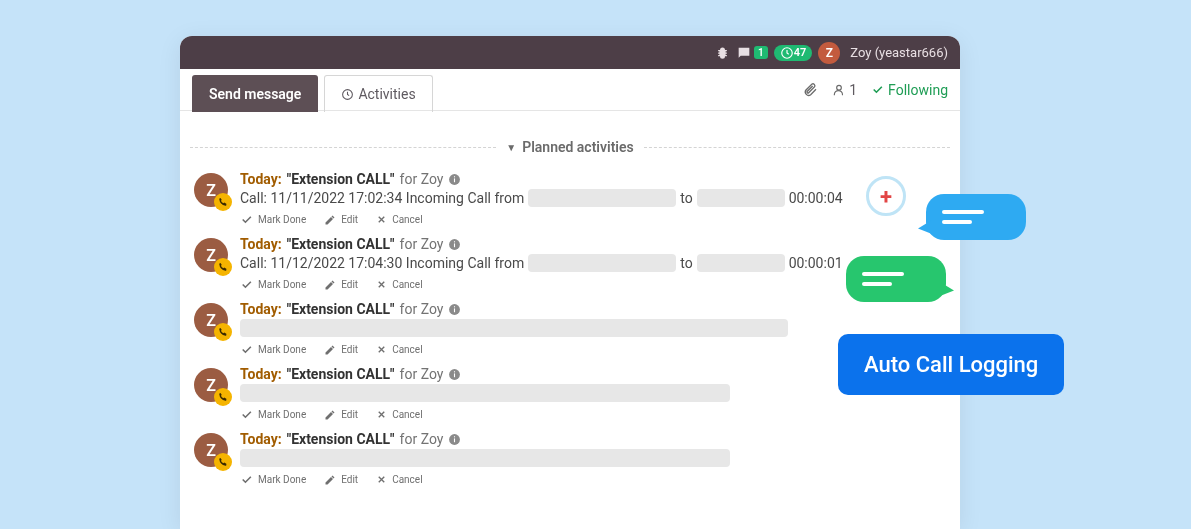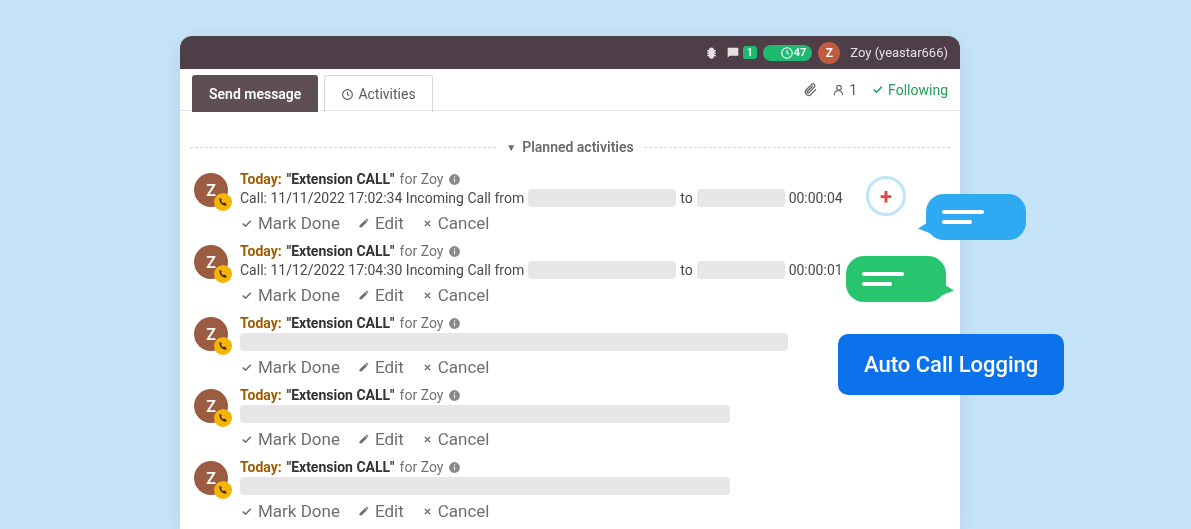--- a/index.html
+++ b/index.html
@@ -1,21 +1,21 @@
 <!DOCTYPE html>
 <html><head>
 <meta charset="utf-8">
 <style>
 *{margin:0;padding:0;box-sizing:border-box;font-family:-apple-system,BlinkMacSystemFont,"Segoe UI",Roboto,sans-serif}
 body{background:#c5e3f9;width:1191px;height:529px;position:relative;overflow:hidden}
 .app-window{position:absolute;left:180px;top:36px;width:780px;height:493px;background:#fff;border-radius:12px 12px 0 0;box-shadow:0 4px 24px rgba(0,0,0,.08);overflow:hidden}
 .topbar{height:33px;background:#4d3e47;display:flex;align-items:center;justify-content:flex-end;padding:0 12px;gap:6px;color:#e8dfe3;font-size:13px}
 .tb-icon{display:inline-flex;align-items:center;position:relative}
 .badge{background:#1fba72;color:#fff;font-size:10px;font-weight:600;padding:1px 4px;border-radius:3px;margin-left:2px}
-.clock-badge{display:inline-flex;align-items:center;background:#1fba72;border-radius:10px;padding:1px 6px 1px 17px;color:#fff;font-size:11px;font-weight:600}
+.clock-badge{display:inline-flex;align-items:center;background:#1fba72;border-radius:10px;padding:1px 6px 1px 6px;color:#fff;font-size:11px;font-weight:600}
 .avatar-sm{width:22px;height:22px;border-radius:50%;background:#c35b3e;color:#fff;display:inline-flex;align-items:center;justify-content:center;font-size:12px;font-weight:600;margin-right:4px}
 .user-label{font-size:13px}
 .tabbar{height:42px;border-bottom:1px solid #e5e5e5;display:flex;align-items:stretch;padding:0 12px 0 0}
 .tab-btn{padding:18px 16px;display:flex;align-items:center;font-size:14px;border:1px solid transparent;border-bottom:none;margin-top:6px;color:#5f5a60;cursor:pointer}
 .tab-btn.primary{background:#5d4f55;color:#fff;font-weight:600;border-radius:3px 3px 0 0;margin-left:12px}
 .tab-btn.bordered{border:1px solid #d6d6d6;border-bottom:none;margin-left:6px;border-radius:3px 3px 0 0}
 .tab-spacer{flex:1}
 .right-meta{display:flex;align-items:center;gap:14px;font-size:14px;color:#5f5a60}
 .following{color:#1f9d55;font-weight:400;display:flex;align-items:center;gap:4px}
 .section-head{display:flex;align-items:center;justify-content:center;padding:28px 0 8px;color:#6b6b6b;font-size:14px;font-weight:600;position:relative}
@@ -26,21 +26,21 @@
 .avatar .sub{position:absolute;right:-4px;bottom:-4px;width:18px;height:18px;border-radius:50%;background:#f5b400;display:flex;align-items:center;justify-content:center}
 .avatar .sub svg{width:10px;height:10px}
 .act-body{flex:1;font-size:14px;color:#3c3a3a}
 .line1{display:flex;align-items:center;gap:5px;flex-wrap:wrap}
 .today{color:#a15c00;font-weight:700}
 .quoted{font-weight:700;color:#323232}
 .forlbl{color:#737373}
 .info{color:#8a8a8a;font-size:13px}
 .line2{display:flex;align-items:center;gap:4px;margin-top:2px;flex-wrap:wrap;color:#4a4a4a}
 .redact{display:inline-block;height:18px;background:#e7e7e7;border-radius:4px}
-.actions{display:flex;gap:18px;margin-top:6px;color:#6f6f6f;font-size:17px}
+.actions{display:flex;gap:18px;margin-top:6px;color:#6f6f6f;font-size:10px}
 .actions span{display:inline-flex;align-items:center;gap:5px;cursor:pointer}
 .callout{position:absolute;left:838px;top:334px;background:#0b72ec;color:#fff;font-size:22px;font-weight:500;padding:18px 26px;border-radius:10px}
 .deco{position:absolute;left:846px;top:176px;width:180px;height:140px}
 .bubble{border-radius:18px;position:absolute}
 .bubble.blue{width:100px;height:46px;background:#2eaaf2;right:0;top:18px}
 .bubble.green{width:100px;height:46px;background:#27c66e;left:0;top:80px}
 .bubble .l{position:absolute;left:16px;height:4px;background:#fff;border-radius:2px}
 .plus-circ{position:absolute;width:40px;height:40px;border-radius:50%;background:#fff;border:3px solid #bfe4f6;left:20px;top:0;display:flex;align-items:center;justify-content:center;color:#e24545;font-size:22px;font-weight:700}
 svg{display:block}
 </style>

